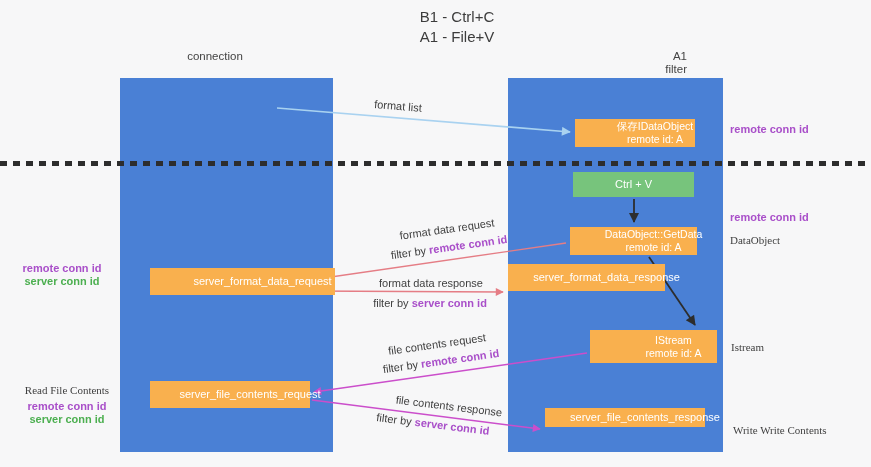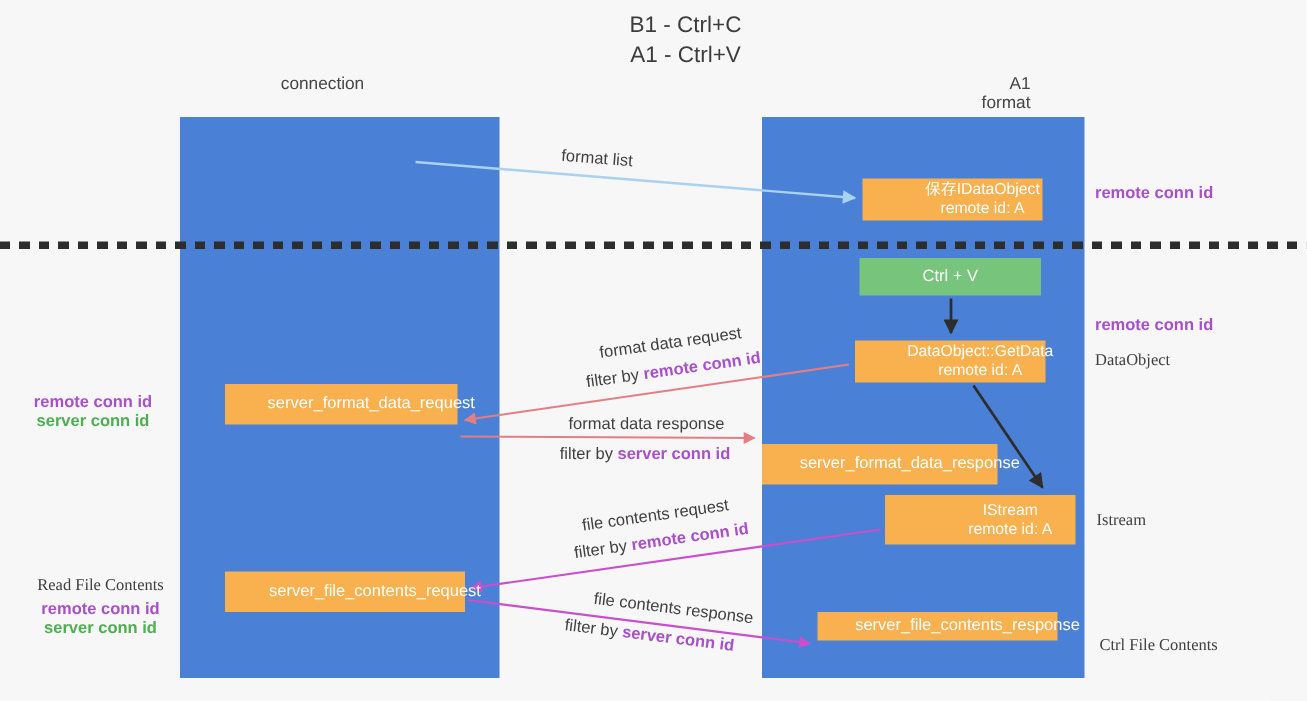--- a/index.html
+++ b/index.html
@@ -35,29 +35,29 @@
   .mk-salmon{fill:var(--arrow-salmon);} .mk-magenta{fill:var(--arrow-magenta);}
   .lgroup{position:absolute;text-align:center;z-index:4;}
 </style>
 </head>
 <body>
 
 <div class="canvas">
 
   <div class="title">
     <div>B1 - Ctrl+C</div>
-    <div>A1 - Ctrl+V</div>
+    <div>A1 - File+V</div>
   </div>
 
   <div class="col-header" style="left:145px;top:50px;width:140px;">
     <div>connection</div>
   </div>
   <div class="col-header" style="left:547px;top:50px;width:140px;text-align:right;">
     <div>A1</div>
-    <div>format</div>
+    <div>filter</div>
   </div>
 
   <div class="column" style="left:120px;"></div>
   <div class="column" style="left:508px;width:215px;"></div>
 
   <div class="divider"></div>
 
   <svg class="overlay" width="871" height="467" viewBox="0 0 871 467">
     <defs>
       <marker id="mk-b" viewBox="0 0 10 10" refX="9" refY="5" markerWidth="11" markerHeight="9" orient="auto" markerUnits="userSpaceOnUse">
@@ -90,46 +90,46 @@
 
   <div class="node green" style="left:573px;top:172px;width:121px;height:25px;">
     <div>Ctrl + V</div>
   </div>
 
   <div class="node orange two-line" style="left:570px;top:227px;width:127px;height:28px;">
     <div>DataObject::GetData</div>
     <div>remote id: A</div>
   </div>
 
-  <div class="node orange" style="left:150px;top:256px;width:155px;height:27px;">
+  <div class="node orange" style="left:150px;top:268px;width:185px;height:27px;">
     <div>server_format_data_request</div>
   </div>
 
-  <div class="node orange" style="left:508px;top:296px;width:157px;height:27px;justify-content:center;">
+  <div class="node orange" style="left:508px;top:264px;width:157px;height:27px;justify-content:center;">
     <div>server_format_data_response</div>
   </div>
 
   <div class="node orange two-line" style="left:590px;top:330px;width:127px;height:33px;">
     <div>IStream</div>
     <div>remote id: A</div>
   </div>
 
   <div class="node orange" style="left:150px;top:381px;width:160px;height:27px;">
     <div>server_file_contents_request</div>
   </div>
 
   <div class="node orange" style="left:545px;top:408px;width:160px;height:19px;text-align:center;">
     <div>server_file_contents_response</div>
   </div>
 
   <div class="side-label purple" style="left:730px;top:123px;">remote conn id</div>
   <div class="side-label purple" style="left:730px;top:211px;">remote conn id</div>
   <div class="side-label darklbl" style="left:730px;top:234px;">DataObject</div>
   <div class="side-label darklbl" style="left:731px;top:341px;">Istream</div>
-  <div class="side-label darklbl" style="left:733px;top:424px;">Ctrl File Contents</div>
+  <div class="side-label darklbl" style="left:733px;top:424px;">Write Write Contents</div>
 
   <div class="lgroup" style="left:12px;top:262px;width:100px;">
     <div class="purple" style="font-size:11px;line-height:13px;">remote conn id</div>
     <div class="greenlbl" style="font-size:11px;line-height:13px;">server conn id</div>
   </div>
 
   <div class="lgroup" style="left:12px;top:384px;width:110px;">
     <div class="darklbl" style="font-size:11px;line-height:13px;">Read File Contents</div>
     <div class="purple" style="font-size:11px;line-height:13px;margin-top:3px;">remote conn id</div>
     <div class="greenlbl" style="font-size:11px;line-height:13px;">server conn id</div>

